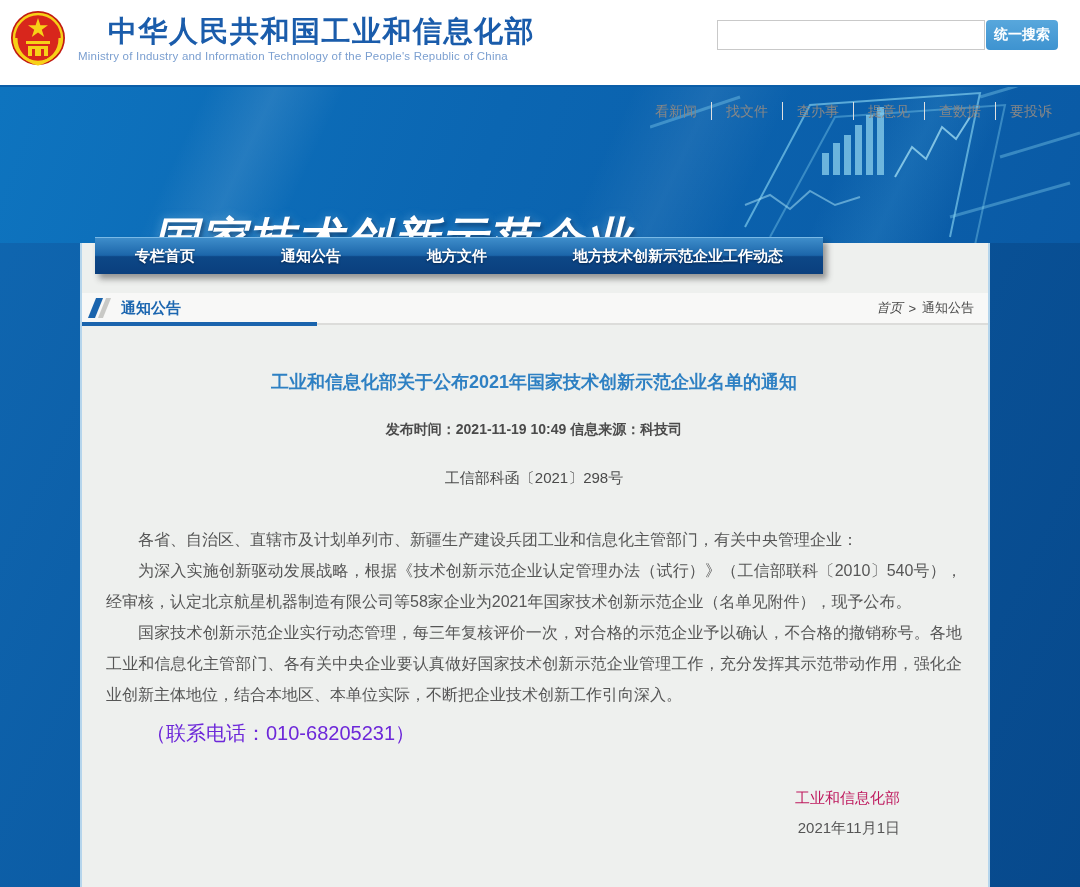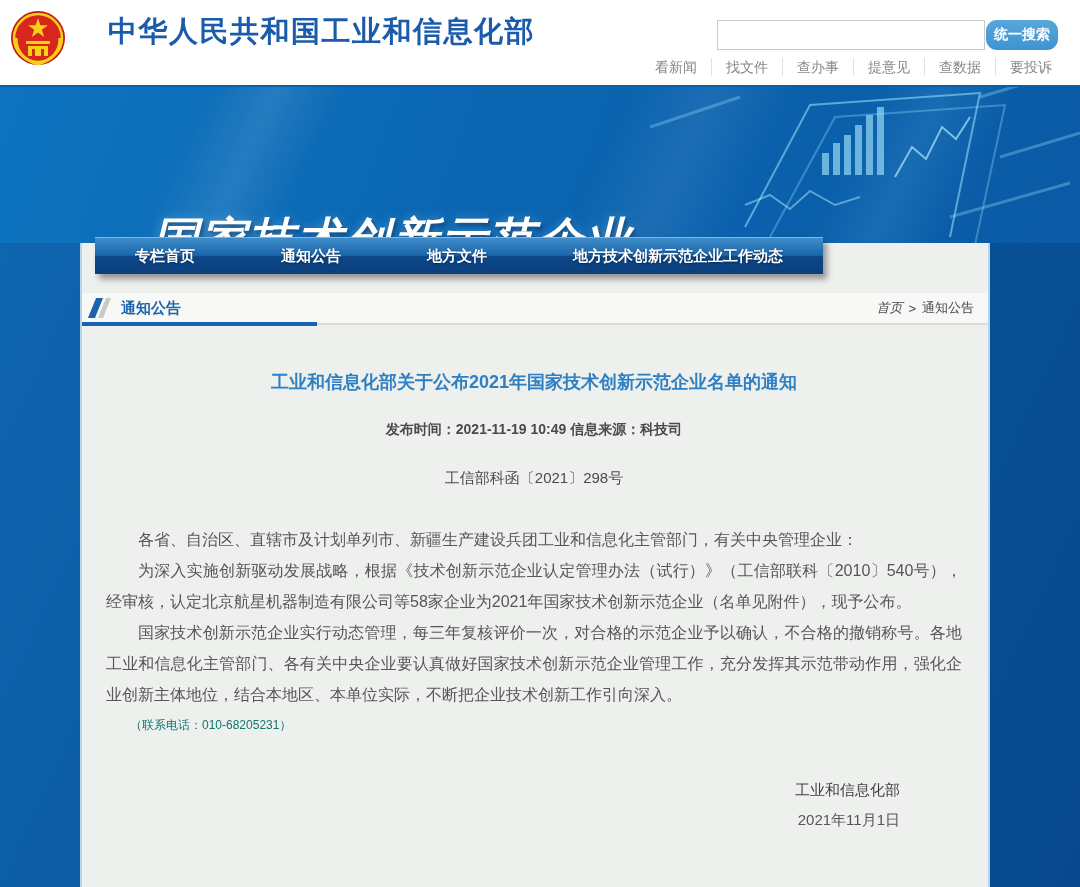--- a/index.html
+++ b/index.html
@@ -27,29 +27,29 @@
     font-size:11.5px; color:#7b9fd0; letter-spacing:0.2px;
   }
   .search-area { position:absolute; right:22px; top:20px; display:flex; align-items:stretch; }
   .search-input {
     width:268px; height:30px; border:1px solid #c9c9c9; background:#fff;
     outline:none; font-size:14px; padding:0 8px; color:#333;
   }
   .search-btn {
     width:72px; height:30px; border:none; cursor:pointer;
     background:linear-gradient(#58a7dc,#3e93d0);
-    color:#fff; font-size:14px; font-weight:bold; border-radius:11px;
+    color:#fff; font-size:14px; font-weight:bold; border-radius:4px;
     margin-left:1px;
   }
   .quick-links {
     position:absolute; right:14px; top:58px; display:flex; list-style:none;
   }
   .quick-links li {
     font-size:14px; color:#878787; padding:0 14px; cursor:pointer;
-    border-right:1px solid #e0e0e0; line-height:18px;
+    border-right:1px solid #e0e0e0; line-height:18px;margin-top:44px;
   }
   .quick-links li:last-child { border-right:none; }
 
   
   .banner {
     position:absolute; left:0; top:85px; width:1080px; height:158px;
     background:linear-gradient(110deg,#0e74bf 0%,#0b66b2 45%,#0a5aa5 100%);
     border-top:2px solid #0b5ea8;
     overflow:hidden; z-index:1;
   }
@@ -126,41 +126,42 @@
   .body-text { margin-top:36px; }
   .para {
     font-size:16px; color:#565656; line-height:31px;
     text-indent:2em; text-align:justify;
   }
   .attachment-line {
     margin-top:22px; font-size:15px; color:#565656; line-height:31px;
     text-indent:2em; cursor:pointer;
   }
   .contact-line {
-    font-size:12px; color:#0f766e; line-height:31px; text-indent:2em;
+    font-size:20px; color:#6d28d9; line-height:31px; text-indent:2em;margin-top:8px;
   }
   .signature-block { margin-top:34px; text-align:right; padding-right:62px; }
-  .signature-org { font-size:15px; color:#404040; line-height:30px; }
+  .signature-org { font-size:15px; color:#be185d; line-height:30px; }
   .signature-date { font-size:15px; color:#555555; line-height:30px; }
 </style>
 </head>
 <body>
 
 <div class="header">
   <svg class="emblem" viewBox="0 0 56 60">
     <circle cx="28" cy="30" r="27" fill="#c21b12"></circle>
     <circle cx="28" cy="30" r="24" fill="#d8261c" stroke="#f7d117" stroke-width="2.5"></circle>
     <polygon fill="#f7d117" points="28,10 30.4,17.2 38,17.2 31.8,21.8 34.2,29 28,24.6 21.8,29 24.2,21.8 18,17.2 25.6,17.2"></polygon>
     <rect x="16" y="33" width="24" height="3" fill="#f7d117"></rect>
     <rect x="18" y="38" width="20" height="10" fill="#f7d117"></rect>
     <rect x="22" y="41" width="3" height="7" fill="#d8261c"></rect>
     <rect x="31" y="41" width="3" height="7" fill="#d8261c"></rect>
     <path d="M6 30 Q6 50 28 56 Q50 50 50 30" fill="none" stroke="#f7d117" stroke-width="3"></path>
   </svg>
   <div class="site-title">中华人民共和国工业和信息化部</div>
+  <div class="site-subtitle">Ministry of Industry and Information Technology of the People's Republic of China</div>
 
   <div class="search-area">
     <input class="search-input" type="text" placeholder="" style="">
     <button class="search-btn">统一搜索</button>
   </div>
 
   <ul class="quick-links">
     <li>看新闻</li>
     <li>找文件</li>
     <li>查办事</li>

